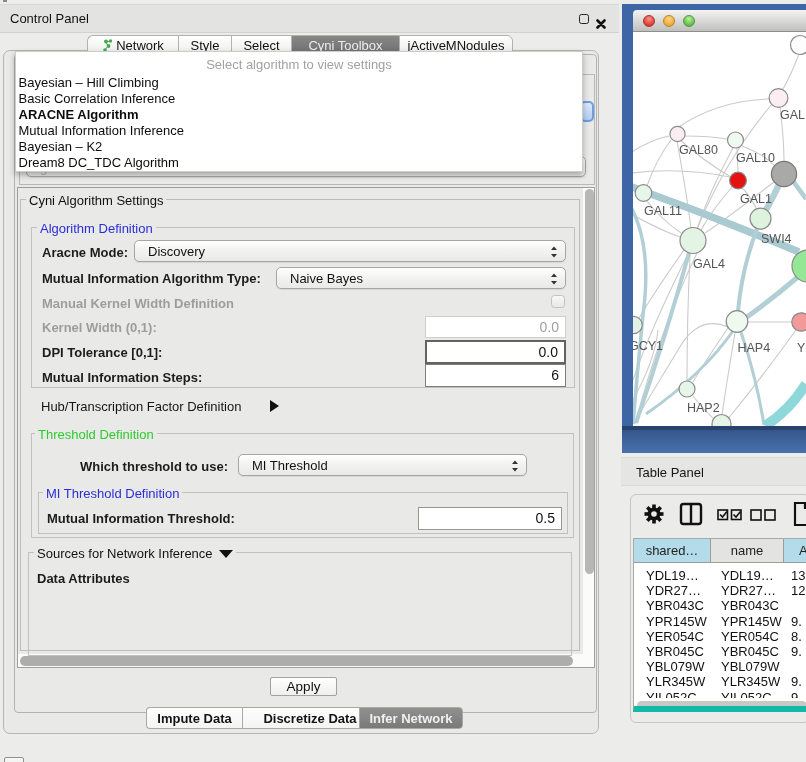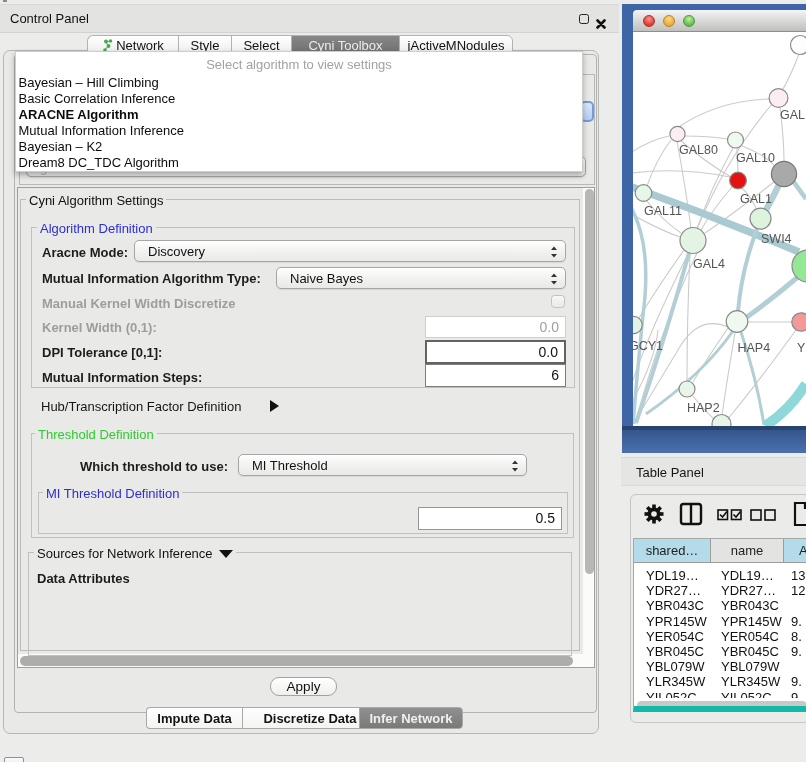--- a/index.html
+++ b/index.html
@@ -82,21 +82,21 @@
         </svg></span>
   </div>
   <div class="blbl" style="left:42px; top:271px;">Mutual Information Algorithm Type:</div>
   <div class="combo" style="left:276px; top:267px; width:290px; height:22px;">
     <span class="ct">Naive Bayes</span>
       <span class="car"><svg width="8" height="16" viewBox="0 0 8 16">
           <path d="M1 6 L4 2.5 L7 6 Z" fill="#333"></path>
           <path d="M1 10 L4 13.5 L7 10 Z" fill="#333"></path>
         </svg></span>
   </div>
-  <div class="blbl" style="left:42px; top:296px; color:#9d9d9c;">Manual Kernel Width Discretize</div>
+  <div class="blbl" style="left:42px; top:296px; color:#9d9d9c;">Manual Kernel Width Definition</div>
   <div class="abs" style="left:551px; top:295px; width:14px; height:13px; background:linear-gradient(#f8f8f7,#e9e9e8); border:1px solid #c2c2c1; border-radius:3.5px;"></div>
   <div class="blbl" style="left:42px; top:320px; color:#9d9d9c;">Kernel Width (0,1):</div>
   <div class="tfield" style="left:425px; top:316px; width:141px; height:22px; border:1px solid #cfcfce; color:#a0a0a0; padding:2px 6px 0 0;">0.0</div>
   <div class="blbl" style="left:42px; top:345px;">DPI Tolerance [0,1]:</div>
   <div class="tfield" style="left:425px; top:340px; width:141px; height:24px; border:2px solid #636362; padding:2px 6px 0 0;">0.0</div>
   <div class="blbl" style="left:42px; top:370px;">Mutual Information Steps:</div>
   <div class="tfield" style="left:425px; top:364px; width:141px; height:23px; border:1.5px solid #7d7d7c; padding:2px 6px 0 0;">6</div>
 
   <div class="abs" style="left:41px; top:399px; font-size:13px; color:#161616;">Hub/Transcription Factor Definition</div>
   <div class="abs" style="left:270px; top:400px; width:0; height:0; border-left:9px solid #111; border-top:6px solid transparent; border-bottom:6px solid transparent;"></div>
@@ -106,28 +106,29 @@
   <div class="blbl" style="left:80px; top:459px;text-align:center;">Which threshold to use:</div>
   <div class="combo" style="left:238px; top:454px; width:289px; height:22px;">
     <span class="ct">MI Threshold</span>
       <span class="car"><svg width="8" height="16" viewBox="0 0 8 16">
           <path d="M1 6 L4 2.5 L7 6 Z" fill="#333"></path>
           <path d="M1 10 L4 13.5 L7 10 Z" fill="#333"></path>
         </svg></span>
   </div>
   <div class="abs" style="left:38px; top:492px; width:530px; height:42px; border:1px solid #c0c0bf;"></div>
   <div class="grouptitle" style="left:43px; top:486px; color:#2d2dd6;">MI Threshold Definition</div>
+  <div class="blbl" style="left:47px; top:511px;">Mutual Information Threshold:</div>
   <div class="tfield" style="left:418px; top:507px; width:144px; height:23px; border:1.5px solid #969695; padding:2px 6px 0 0;">0.5</div>
 
   <div class="abs" style="left:28px; top:552px; width:544px; height:104px; border:1px solid #c0c0bf;"></div>
   <div class="grouptitle" style="left:34px; top:546px; color:#111;">Sources for Network Inference <span style="display:inline-block; width:0; height:0; border-top:8px solid #111; border-left:7px solid transparent; border-right:7px solid transparent; margin-left:3px;"></span></div>
   <div class="blbl" style="left:37px; top:571px;">Data Attributes</div>
 
 
-  <div class="abs" style="left:270px; top:677px; width:67px; height:19px; background:linear-gradient(#ffffff,#efefee); border:1px solid #a2a2a1; border-radius:9px; text-align:center; font-size:13.5px; color:#111; line-height:17px;">Apply</div>
+  <div class="abs" style="left:270px; top:677px; width:67px; height:19px; background:linear-gradient(#ffffff,#efefee); border:1px solid #a2a2a1; border-radius:2px; text-align:center; font-size:13.5px; color:#111; line-height:17px;">Apply</div>
 
   <div id="btabs" class="abs" style="left:146px; top:707px; height:22px;">
       <div style="position: absolute; top: 0px; height: 22px; left: 0px; width: 96px; border-width: 1px 0px 1px 1px; border-style: solid; border-color: rgb(168, 168, 167); border-image: initial; border-top-left-radius: 4px; border-bottom-left-radius: 4px; background: linear-gradient(rgb(254, 254, 254), rgb(244, 244, 243)); color: rgb(20, 20, 20); font-size: 13px; font-weight: bold; text-align: center; line-height: 21px;">Impute Data</div>
       <div style="position: absolute; top: 0px; height: 22px; left: 96px; width: 135px; border-width: 1px 0px 1px 1px; border-style: solid; border-color: rgb(168, 168, 167); border-image: initial; background: linear-gradient(rgb(254, 254, 254), rgb(244, 244, 243)); color: rgb(20, 20, 20); font-size: 13px; font-weight: bold; text-align: center; line-height: 21px;">Discretize Data</div>
       <div style="position: absolute; top: 0px; height: 22px; left: 213px; width: 104px; border: 1px solid rgb(168, 168, 167); border-top-right-radius: 4px; border-bottom-right-radius: 4px; background: linear-gradient(rgb(144, 144, 144), rgb(122, 122, 122)); color: rgb(240, 240, 239); font-size: 13px; font-weight: bold; text-align: center; line-height: 21px;">Infer Network</div>
     </div>
 
   <div class="abs" style="left:4px; top:757px; width:20px; height:10px; background:linear-gradient(#fafafa,#e8e8e8); border:1.5px solid #909090; border-radius:2px;"></div>
 
   <div class="abs" style="left:15px; top:51px; width:568px; height:121px; background:#fff; border:1px solid #cdcdcc; box-shadow:0 3px 6px rgba(0,0,0,0.3); z-index:30;">

